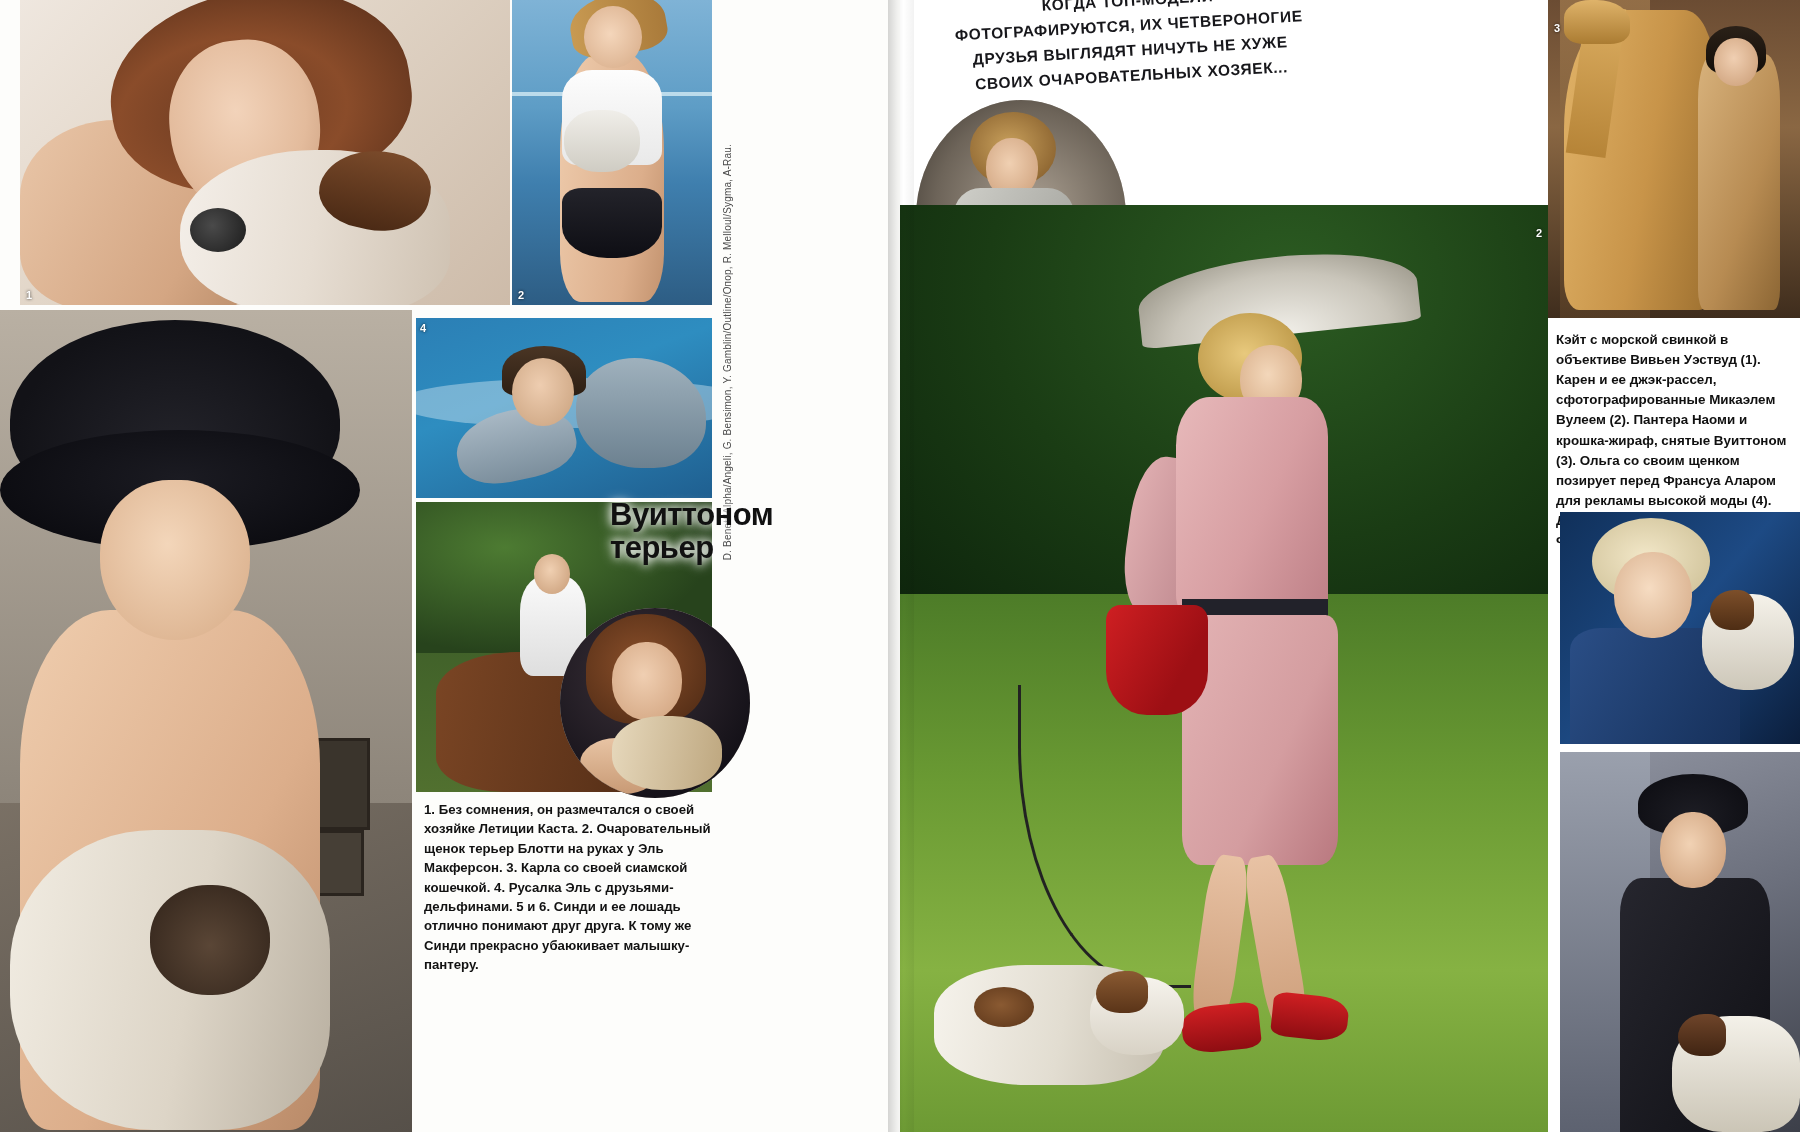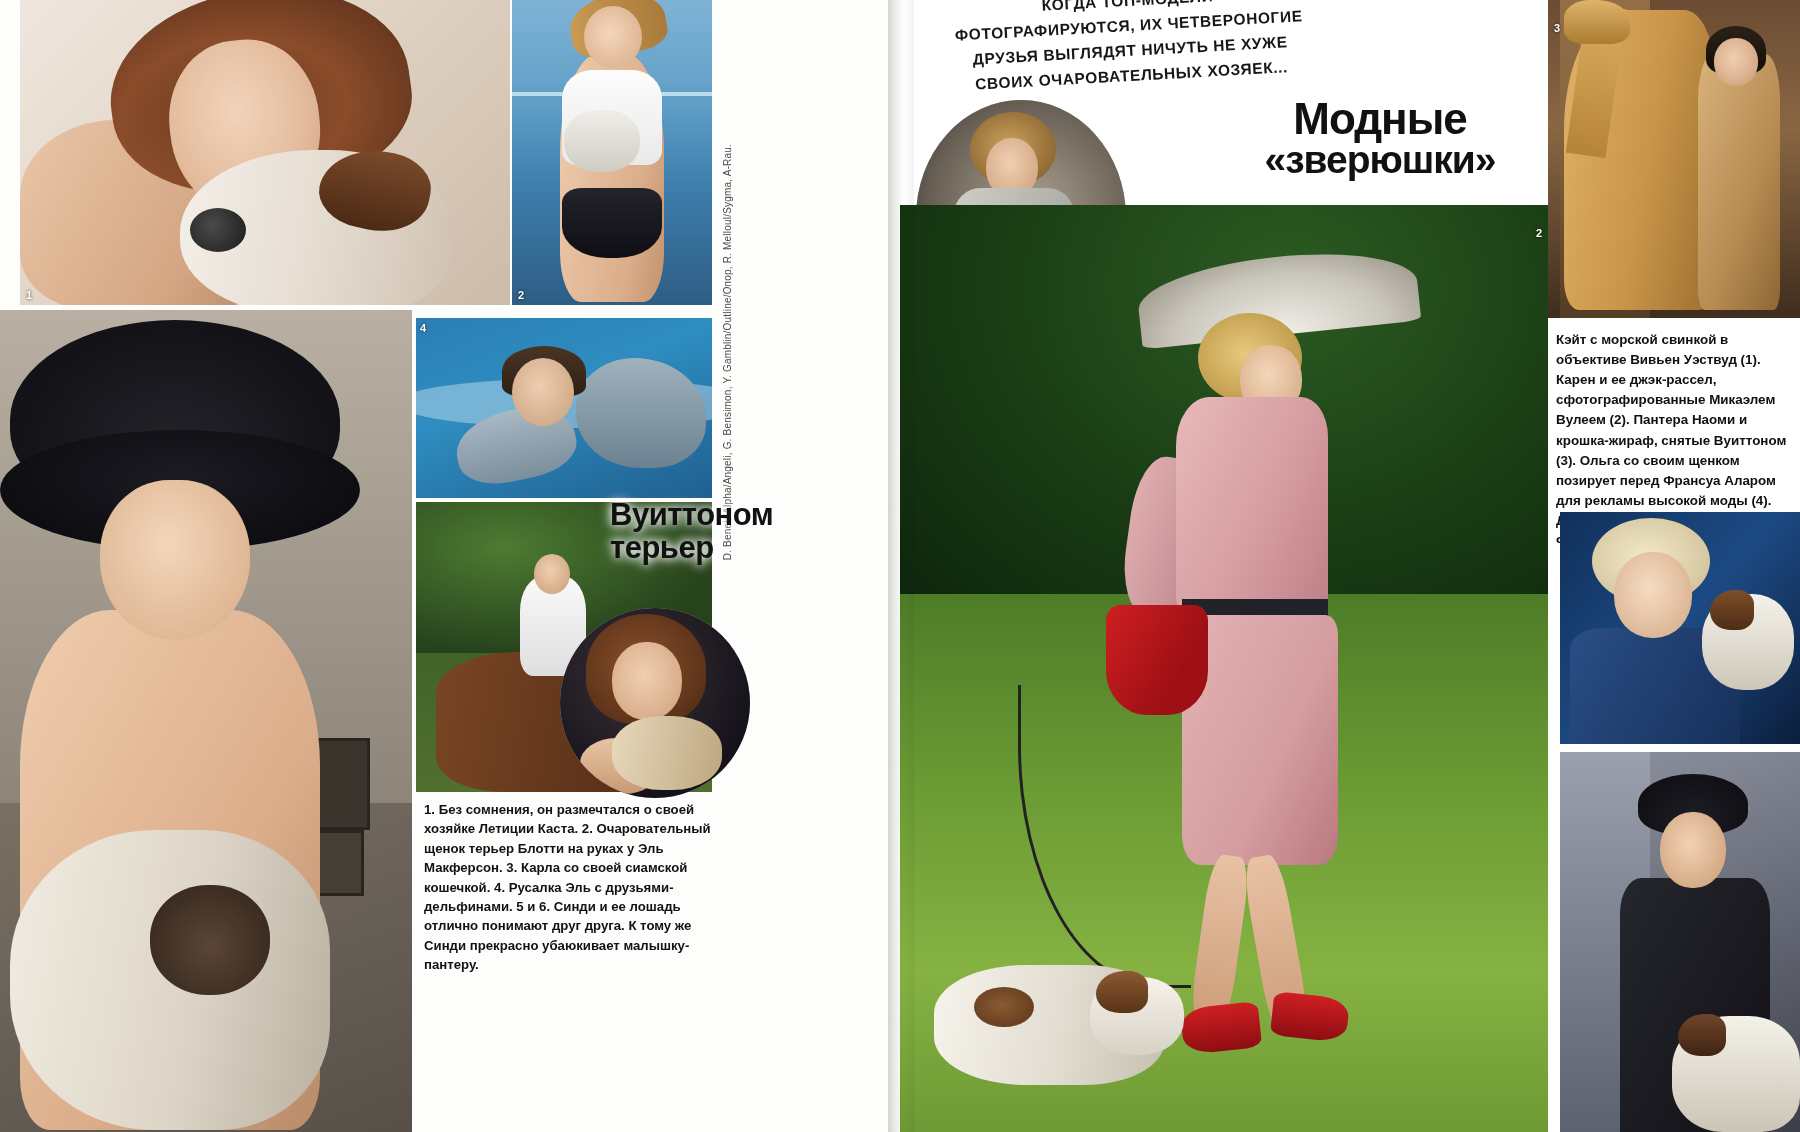--- a/index.html
+++ b/index.html
@@ -375,24 +375,20 @@
 
   <div class="pg" id="right-page">
 
     <div id="deck">
       <span class="l">КОГДА ТОП-МОДЕЛИ</span>
       <span class="l">ФОТОГРАФИРУЮТСЯ, ИХ ЧЕТВЕРОНОГИЕ</span>
       <span class="l">ДРУЗЬЯ ВЫГЛЯДЯТ НИЧУТЬ НЕ ХУЖЕ</span>
       <span class="l">СВОИХ ОЧАРОВАТЕЛЬНЫХ ХОЗЯЕК...</span>
     </div>
 
-    <div id="title">
-      <span class="t1">Модные</span>
-      <span class="t2">«зверюшки»</span>
-    </div>
 
     <div class="ph" id="r1">
       <div class="bg1"></div>
       <div class="h1"></div>
       <div class="f1"></div>
       <div class="j1"></div>
       <div class="jeans1"></div>
       <div class="pet1"></div>
       <div class="num" style="right:10px; bottom:28px;">1</div>
     </div>

